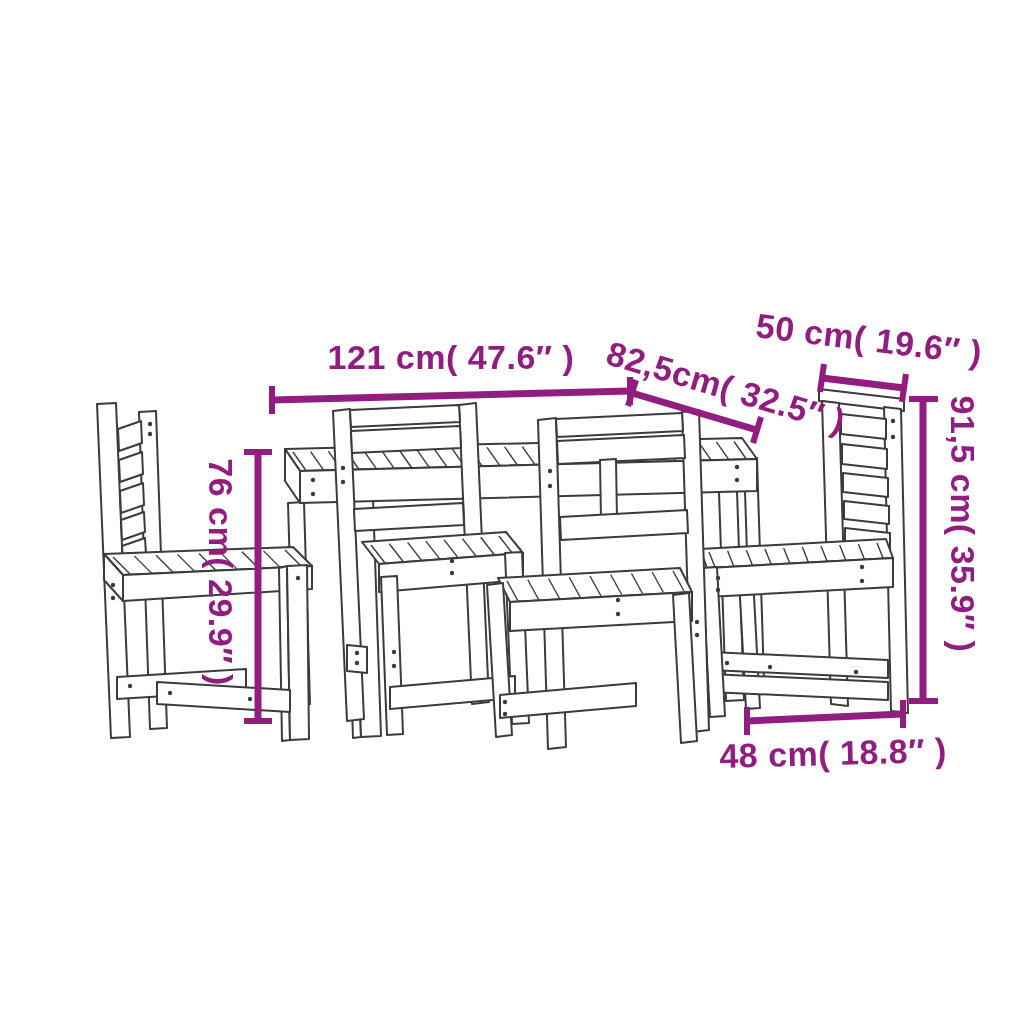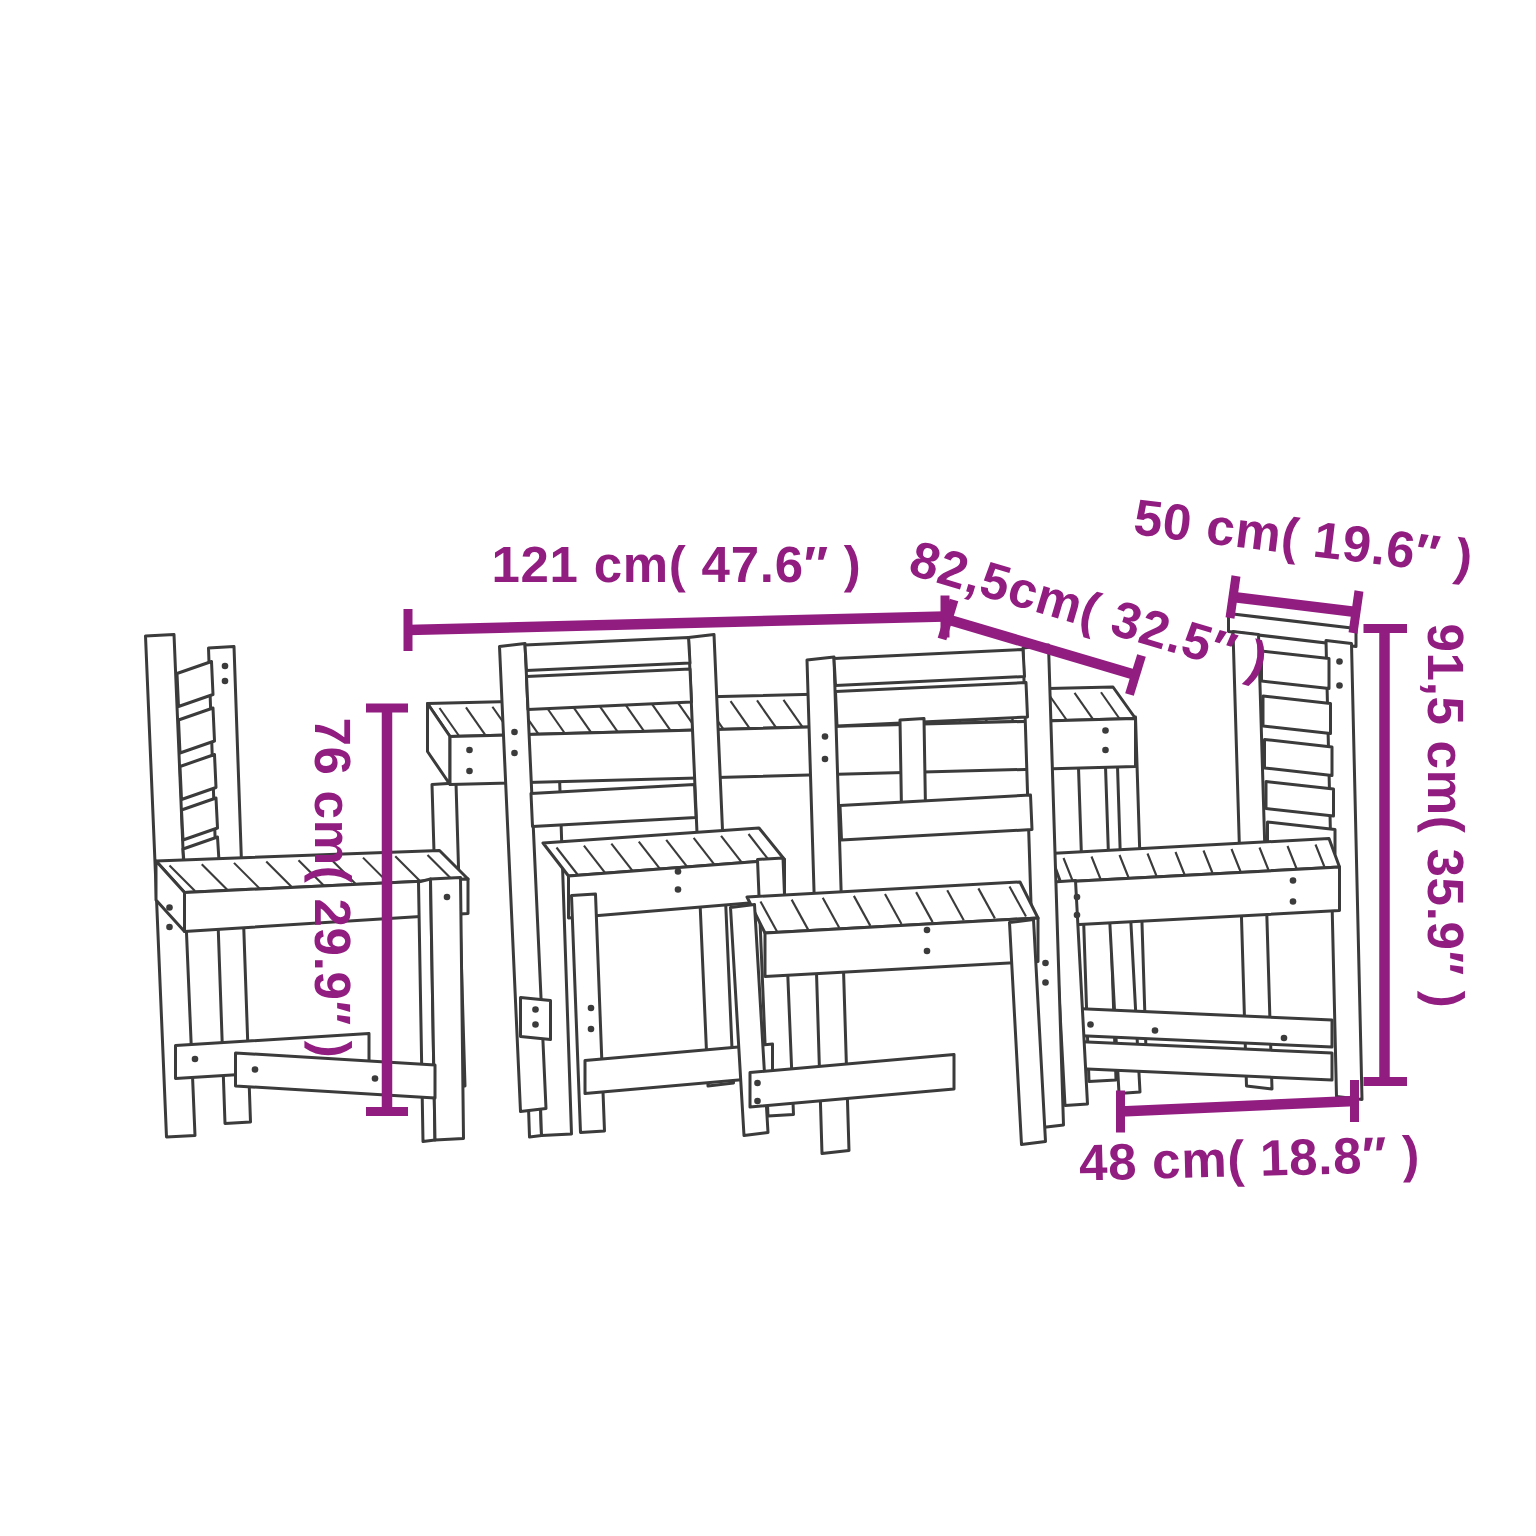--- a/index.html
+++ b/index.html
@@ -1,17 +1,17 @@
 <!DOCTYPE html>
 <html><head>
 <meta charset="utf-8">
 <style>
   html,body{margin:0;padding:0;background:#fff;}
   #canvas{position:relative;width:1024px;height:900px;background:#fff;overflow:hidden;
-          font-family:"Liberation Sans",sans-serif;margin-top:20px;}
+          font-family:"Liberation Sans",sans-serif;}
   svg{display:block;}
   .part{fill:#ffffff;stroke:#3b3b3b;stroke-width:2;stroke-linejoin:round;}
   .hatch line{stroke:#3b3b3b;stroke-width:1.4;}
   .screws circle{fill:#3b3b3b;stroke:none;}
   .dim-stroke{stroke:#921D80;stroke-width:7;fill:none;stroke-linecap:butt;}
   .dim-cap{stroke:#921D80;stroke-width:6;fill:none;stroke-linecap:butt;}
   .dim-label{fill:#921D80;font-family:"Liberation Sans",sans-serif;
              font-weight:bold;font-size:34px;letter-spacing:0.5px;}
 </style>
 </head>

